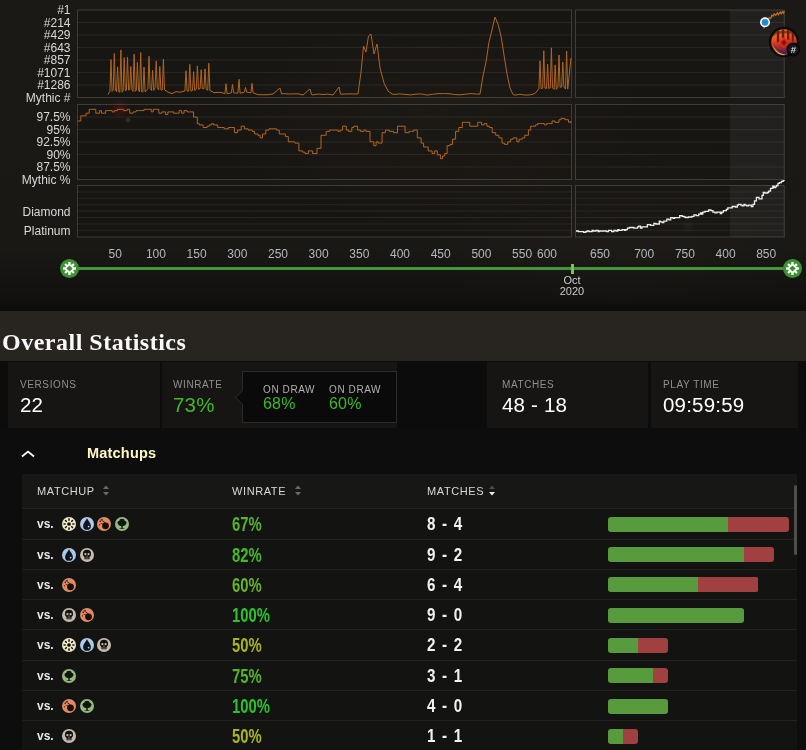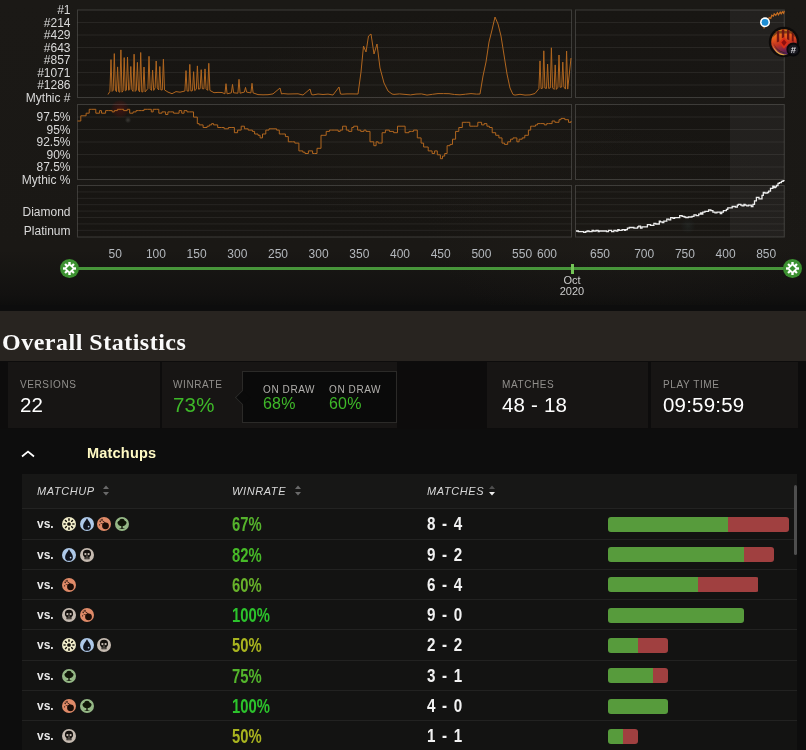--- a/index.html
+++ b/index.html
@@ -22,21 +22,21 @@
 #statsbar { position:absolute; left:0; top:361px; width:806px; height:68px; background:#0d0c0c; }
 .seg { position:absolute; top:1px; height:66px; background:#171514; }
 .slab { font-size:10px; color:#918f8c; letter-spacing:0.6px; position:absolute; top:17px; }
 .sval { font-size:20.5px; font-weight:normal; color:#fff; letter-spacing:0.2px; position:absolute; top:31px; }
 .green { color:#3eb829; }
 #subbox { position:absolute; left:80px; top:9px; width:155px; height:52px; background:#0a0a0a; border:1px solid #2b2a28; }
 #subbox:before { content:""; position:absolute; left:-6px; top:20px; width:10px; height:10px; background:#0a0a0a; border-left:1px solid #2b2a28; border-bottom:1px solid #2b2a28; transform:rotate(45deg); }
 #mh { position:absolute; left:0px; top:440px; width:806px; height:30px; }
 #mh b { position:absolute; left:43px; top:5px; font-size:14.5px; color:#fef9c3; letter-spacing:0.2px;margin-left:44px; }
 #table { position:absolute; left:22px; top:474px; width:775px; height:276px; background:#131312; }
-#thead { position:absolute; left:0; top:0; width:100%; height:35px; background:#171716; border-bottom:1px solid #232322;font-style:italic; }
+#thead { position:absolute; left:0; top:0; width:100%; height:35px; background:#171716; border-bottom:1px solid #232322; }
 .hcell { position:absolute; top:11px; font-size:11px; color:#d8d8d8; letter-spacing:0.6px; font-weight:normal; }
 .trow { position:relative; height:30.3px; border-bottom:1px solid #222221; }
 #rows { position:absolute; top:35.3px; left:0; width:100%; }
 .c-mu { position:absolute; left:15px; top:0; height:30px; display:flex; align-items:center; }
 .vs { font-size:12px; font-weight:bold; color:#e9e9e9; width:25px; flex:0 0 25px; }
 .mi { margin-right:3.6px; height:14px; }
 .c-wr { position:absolute; left:210px; top:0; height:30px; line-height:30px; font-size:19.5px; font-weight:bold; transform:scaleX(0.76); transform-origin:0 50%; }
 .c-ma { position:absolute; left:405px; top:0; height:30px; line-height:30px; font-size:19px; font-weight:bold; color:#f2f2f2; transform:scaleX(0.8); transform-origin:0 50%; letter-spacing:1.5px; }
 .c-bar { position:absolute; left:586px; top:0; height:30px; display:flex; align-items:center; }
 .bar { height:15px; border-radius:3px; overflow:hidden; display:flex; }

